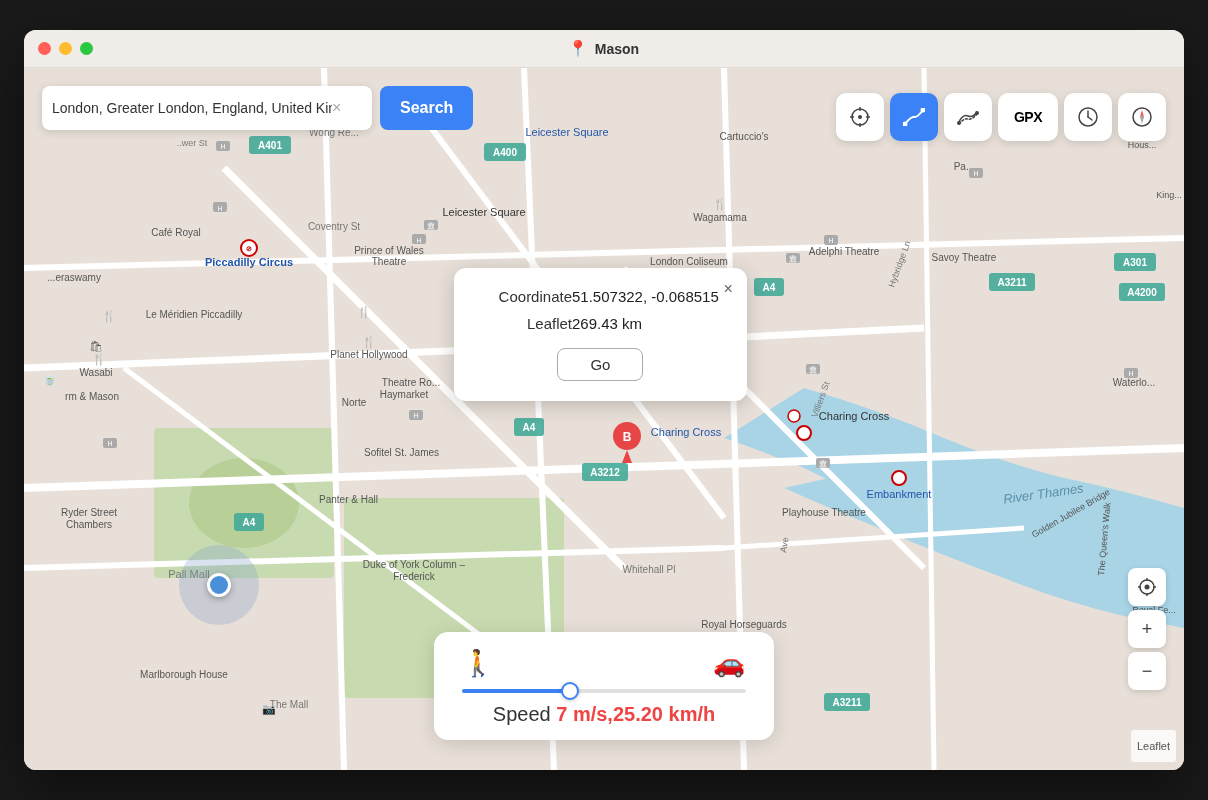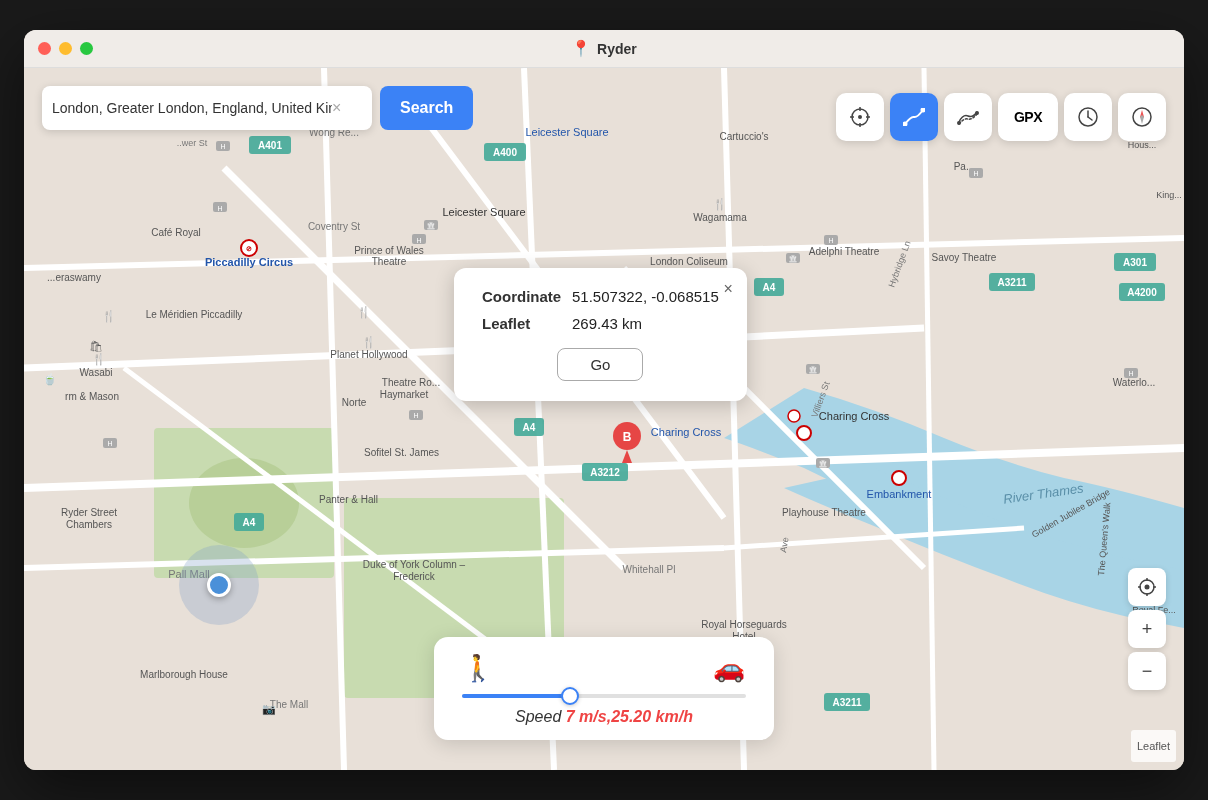--- a/index.html
+++ b/index.html
@@ -170,22 +170,23 @@
       background: none;
       border: none;
     }
     .coord-row {
       display: flex;
       margin-bottom: 10px;
       font-size: 15px;
     }
     .coord-label {
       color: #333;
-      font-weight: 700;
+      font-weight: 400;
       width: 90px;
+      text-align: right;
     }
     .coord-value {
       color: #222;
     }
     .go-btn {
       display: block;
       margin: 16px auto 0;
       background: white;
       border: 1.5px solid #aaa;
       border-radius: 8px;
@@ -236,23 +237,22 @@
       background: white;
       border: 2px solid #3b82f6;
       border-radius: 50%;
       position: absolute;
       top: 50%;
       left: 38%;
       transform: translate(-50%, -50%);
       box-shadow: 0 1px 4px rgba(0,0,0,0.2);
     }
     .speed-label {
-      font-size: 16px;
+      font-size: 20px;
       color: #333;
-      font-style: italic;
     }
     .speed-value {
       color: #ef4444;
       font-weight: 600;
     }
     
     .map-controls {
       position: absolute;
       bottom: 80px;
       right: 18px;
@@ -317,21 +317,21 @@
 <div class="window">
 
   <div class="titlebar">
     <div class="traffic-lights">
       <div class="tl tl-red"></div>
       <div class="tl tl-yellow"></div>
       <div class="tl tl-green"></div>
     </div>
     <div class="titlebar-title">
       <span class="title-pin-icon">📍</span>
-      <span>Ryder</span>
+      <span>Mason</span>
     </div>
   </div>
 
   <div class="map-container">
 
     <svg class="map-svg" viewBox="0 0 1160 702" xmlns="http://www.w3.org/2000/svg">
 
       <rect width="1160" height="702" fill="#e8e0d8"></rect>
 
       <path d="M780,320 Q850,340 920,370 Q980,395 1040,410 Q1090,420 1160,440 L1160,520 Q1090,500 1040,490 Q980,480 920,460 Q850,435 780,400 Q730,380 700,370 Z" fill="#a8d4e6"></path>

